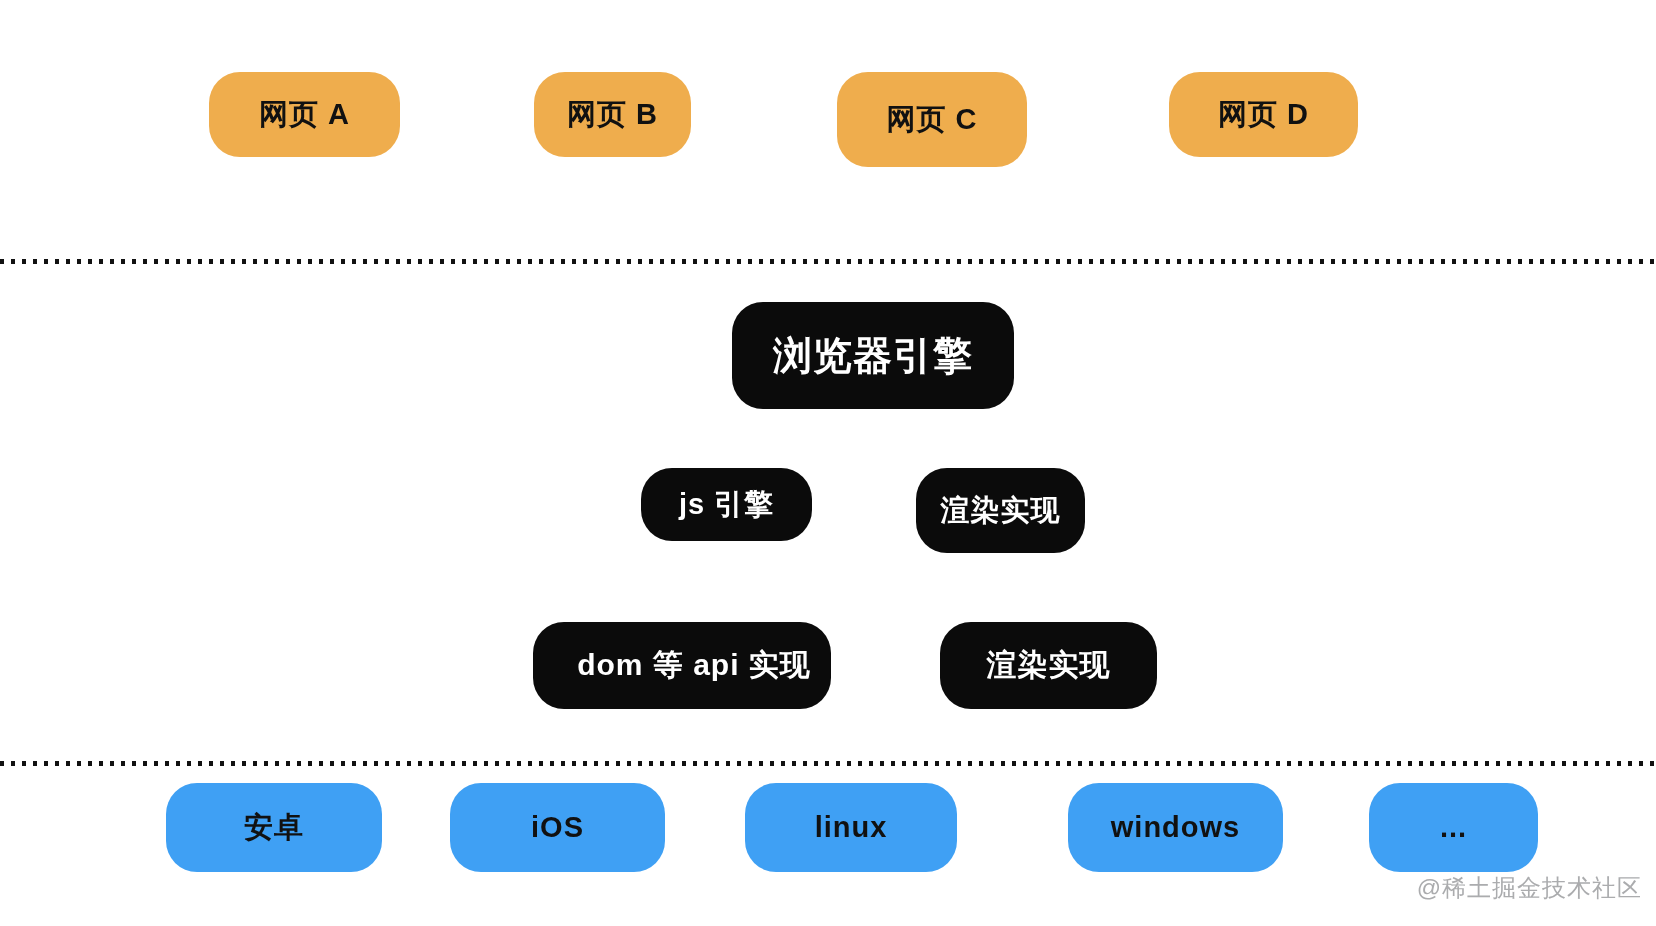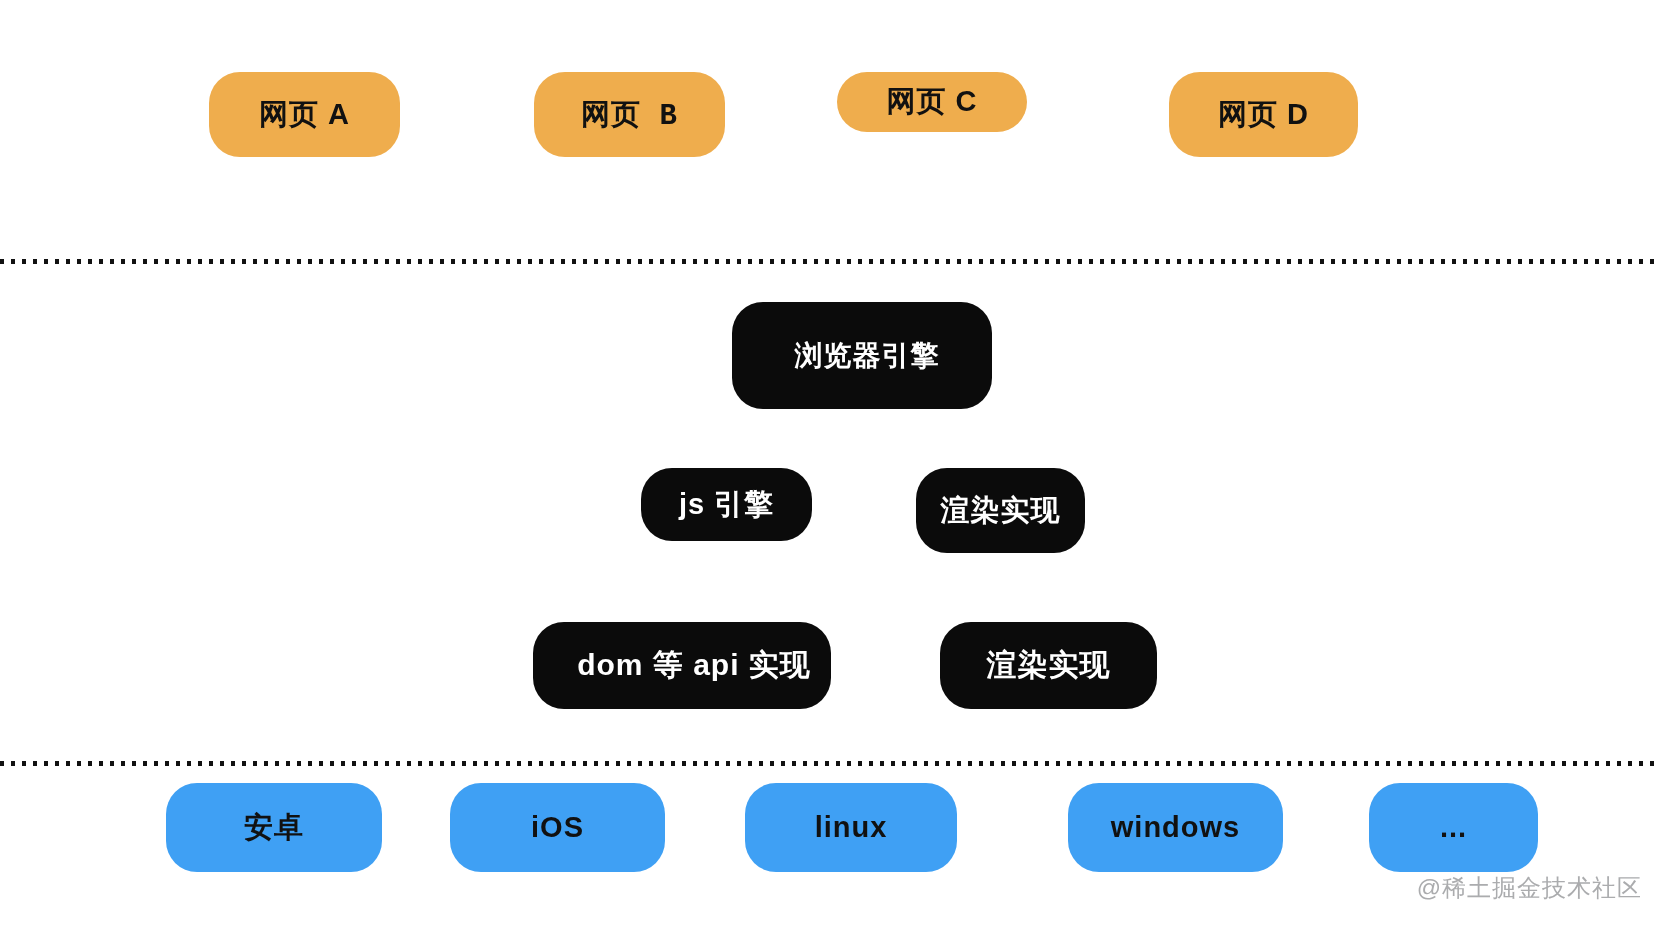--- a/index.html
+++ b/index.html
@@ -55,28 +55,28 @@
     position:absolute;
     right:14px;
     top:872px;
     font-size:24px;
     font-weight:400;
     color:var(--watermark,#ABACAE);
     letter-spacing:1px;
   }
   
   #wp-a{left:209px;top:72px;width:191px;height:85px;}
-  #wp-b{left:534px;top:72px;width:191px;height:85px;font-family:Liberation Mono, monospace;}
-  #wp-c{left:837px;top:72px;width:190px;height:60px;}
+  #wp-b{left:534px;top:72px;width:157px;height:85px;}
+  #wp-c{left:837px;top:72px;width:190px;height:95px;}
   #wp-d{left:1169px;top:72px;width:189px;height:85px;}
   
   #sep-top{top:259px;}
   #sep-bottom{top:761px;}
   
-  #browser-engine{left:732px;top:302px;width:250px;height:107px;font-size:28px;padding-left:10px;}
+  #browser-engine{left:732px;top:302px;width:282px;height:107px;font-size:39px;}
   #js-engine{left:641px;top:468px;width:171px;height:73px;font-size:29px;}
   #render-engine{left:916px;top:468px;width:169px;height:85px;font-size:29px;}
   #dom-api{left:533px;top:622px;width:274px;height:87px;font-size:30px;padding-left:24px;}
   #render-impl{left:940px;top:622px;width:217px;height:87px;font-size:30px;}
   
   #pf-android{left:166px;top:783px;width:216px;height:89px;}
   #pf-ios{left:450px;top:783px;width:215px;height:89px;}
   #pf-linux{left:745px;top:783px;width:212px;height:89px;}
   #pf-windows{left:1068px;top:783px;width:215px;height:89px;}
   #pf-more{left:1369px;top:783px;width:169px;height:89px;}

